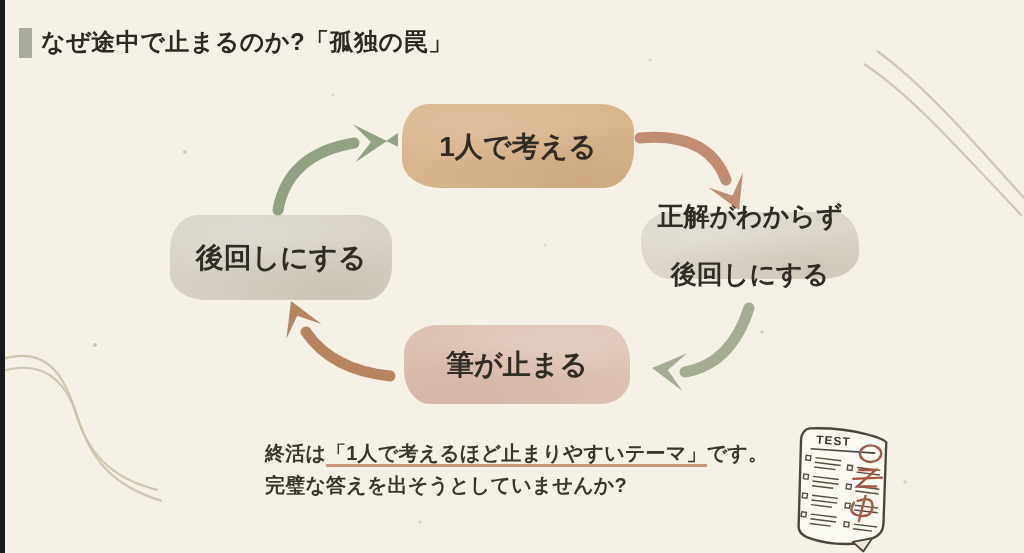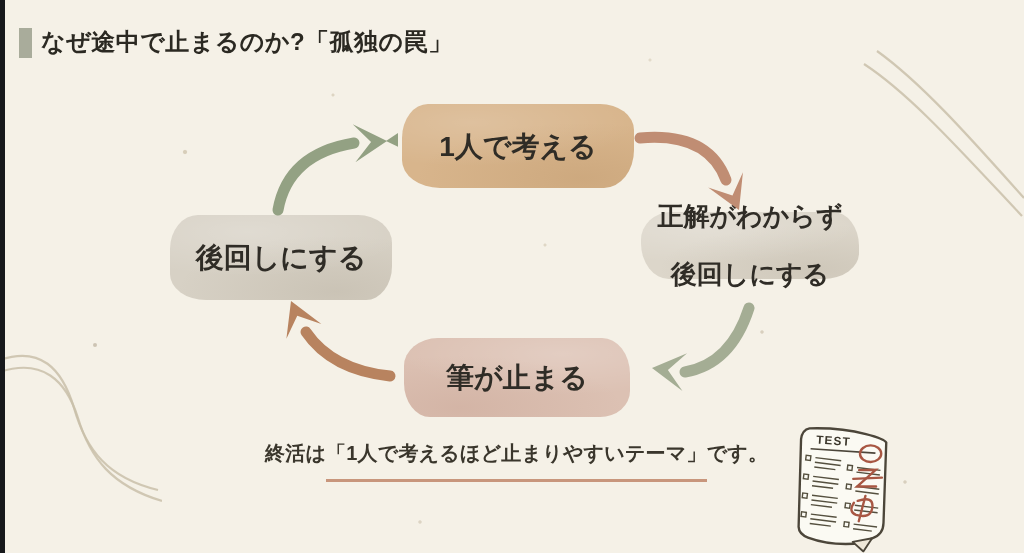--- a/index.html
+++ b/index.html
@@ -40,21 +40,21 @@
   .node-right{
     left:641px;top:212px;width:218px;height:67px;font-size:26px;line-height:1.35;
     border-radius:30px 26px 36px 28px / 28px 34px 26px 36px;
     background:
       radial-gradient(130% 95% at 28% 24%, rgba(255,255,255,.22), rgba(255,255,255,0) 55%),
       radial-gradient(120% 110% at 80% 85%, rgba(110,95,70,.12), rgba(110,95,70,0) 60%),
       #dcd6ca;
     gap: 22px;
   }
   .node-bottom{
-    left:404px;top:338px;width:226px;height:79px;font-size:28px;
+    left:404px;top:325px;width:226px;height:79px;font-size:28px;
     border-radius:34px 28px 30px 26px / 28px 36px 26px 34px;
     background:
       radial-gradient(130% 95% at 70% 20%, rgba(255,255,255,.2), rgba(255,255,255,0) 55%),
       radial-gradient(120% 110% at 25% 88%, rgba(150,90,70,.12), rgba(150,90,70,0) 60%),
       #dcc1b3;
   }
   .node-left{
     left:170px;top:215px;width:222px;height:85px;font-size:28px;
     border-radius:28px 34px 26px 36px / 34px 28px 34px 26px;
     background:
@@ -62,21 +62,21 @@
       radial-gradient(120% 110% at 75% 90%, rgba(110,95,70,.12), rgba(110,95,70,0) 60%),
       #d7d1c5;
   }
   .arrow{position:absolute;}
   
   .note{
     position:absolute;left:265px;top:437px;width:520px;
     font-size:20px;line-height:32px;font-weight:700;color:#3a362c;letter-spacing:.2px;
   }
   .note .u{
-    border-bottom:3px solid #c8967c;padding-bottom:15px;
+    border-bottom:3px solid #c8967c;padding-bottom:0;
   }
   .test-paper{position:absolute;left:786px;top:426px;transform:rotate(7deg);}
   .deco{position:absolute;}
 </style>
 </head>
 <body>
 
 <div class="slide">
 
   <svg class="deco" style="left:850px;top:18px;" width="174" height="205" viewBox="0 0 174 205">
@@ -120,20 +120,21 @@
     <path d="M116,16 Q98,72 52,80" fill="none" stroke="#a4ad94" stroke-width="11" stroke-linecap="round"></path>
     <polygon points="0,0 -33,-19 -16,0 -33,19" fill="#a4ad94" transform="translate(19,76) rotate(187)"></polygon>
   </svg>
   <svg class="arrow" style="left:272px;top:296px;" width="130" height="95" viewBox="0 0 130 95">
     <path d="M118,80 Q60,74 34,36" fill="none" stroke="#b8835f" stroke-width="11" stroke-linecap="round"></path>
     <polygon points="0,0 -33,-19 -16,0 -33,19" fill="#b8835f" transform="translate(19,5) rotate(-113)"></polygon>
   </svg>
 
   <div class="note">
     <div><span>終活は</span><span class="u">「1人で考えるほど止まりやすいテーマ」</span><span>です。</span></div>
+    <div>完璧な答えを出そうとしていませんか?</div>
   </div>
 
   <svg class="test-paper" width="118" height="124" viewBox="0 0 100 105">
     <path d="M14,6 Q40,2 62,5 Q78,7 80,10 L86,78 Q87,88 78,92 L70,97 Q45,103 24,98 Q16,96 15,90 L8,16 Q8,8 14,6 Z" fill="#fbfaf3" stroke="#4c463a" stroke-width="2" stroke-linejoin="round"></path>
     <path d="M62,97 L78,92 L72,104 Z" fill="#eee7d8" stroke="#4c463a" stroke-width="1.6" stroke-linejoin="round"></path>
     <text x="21" y="18" font-size="10" font-weight="bold" fill="#3c372c" letter-spacing="1" transform="rotate(-3 21 18)">TEST</text>
     <path d="M17,23 L72,20" stroke="#4c463a" stroke-width="1.4" fill="none"></path>
     <g stroke="#55503f" stroke-width="1.2" fill="none">
       <rect x="14" y="29" width="4" height="4"></rect>
       <path d="M22,30 H44 M22,34 H44 M22,38 H40"></path>

